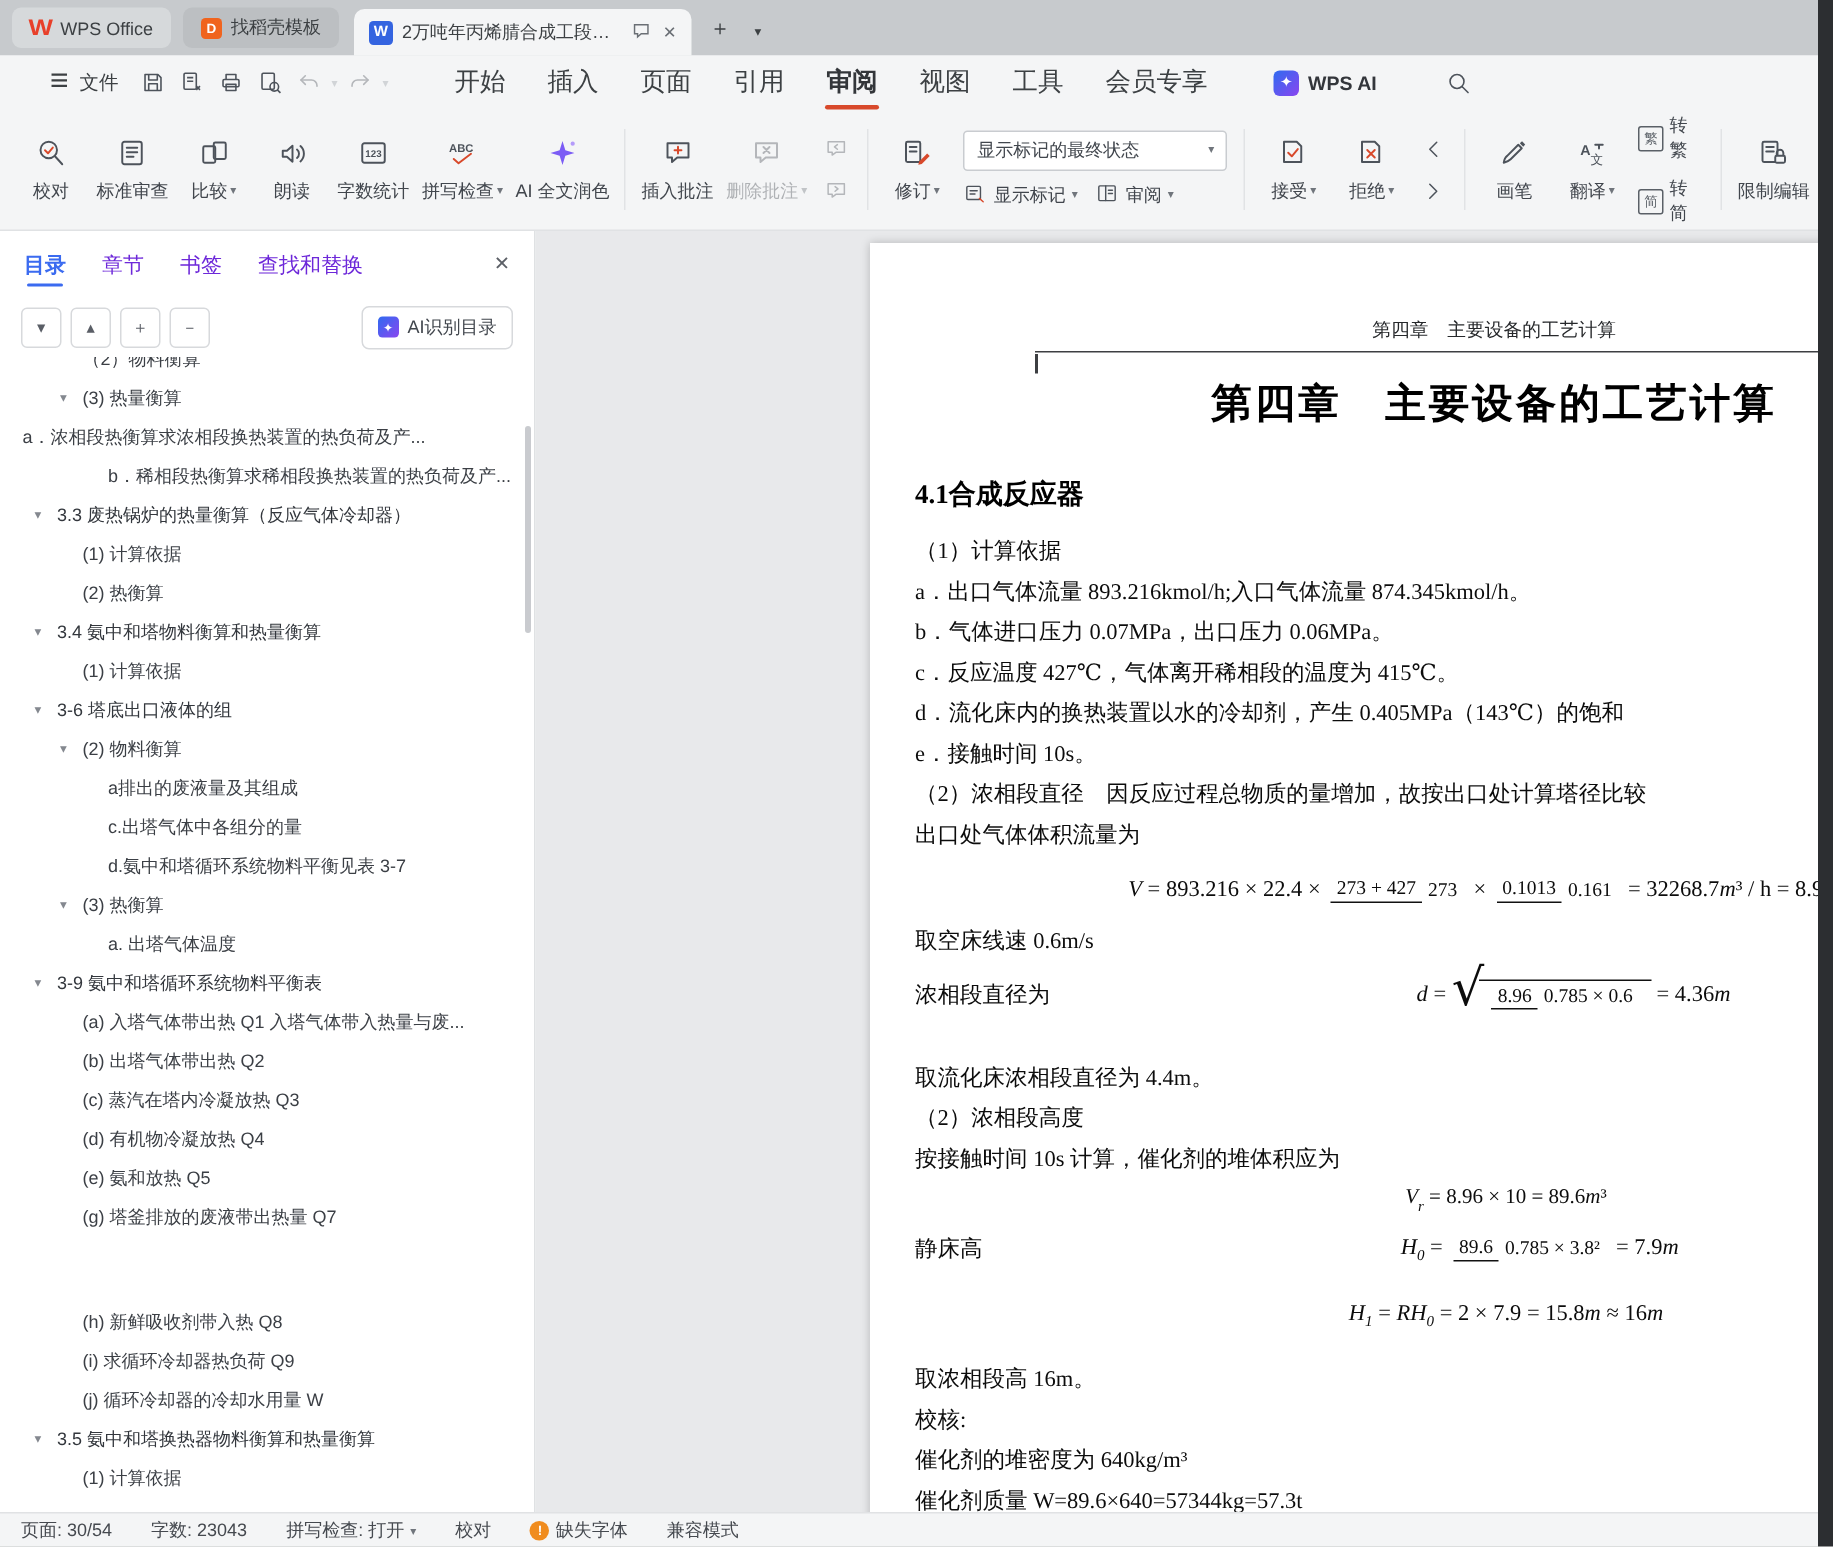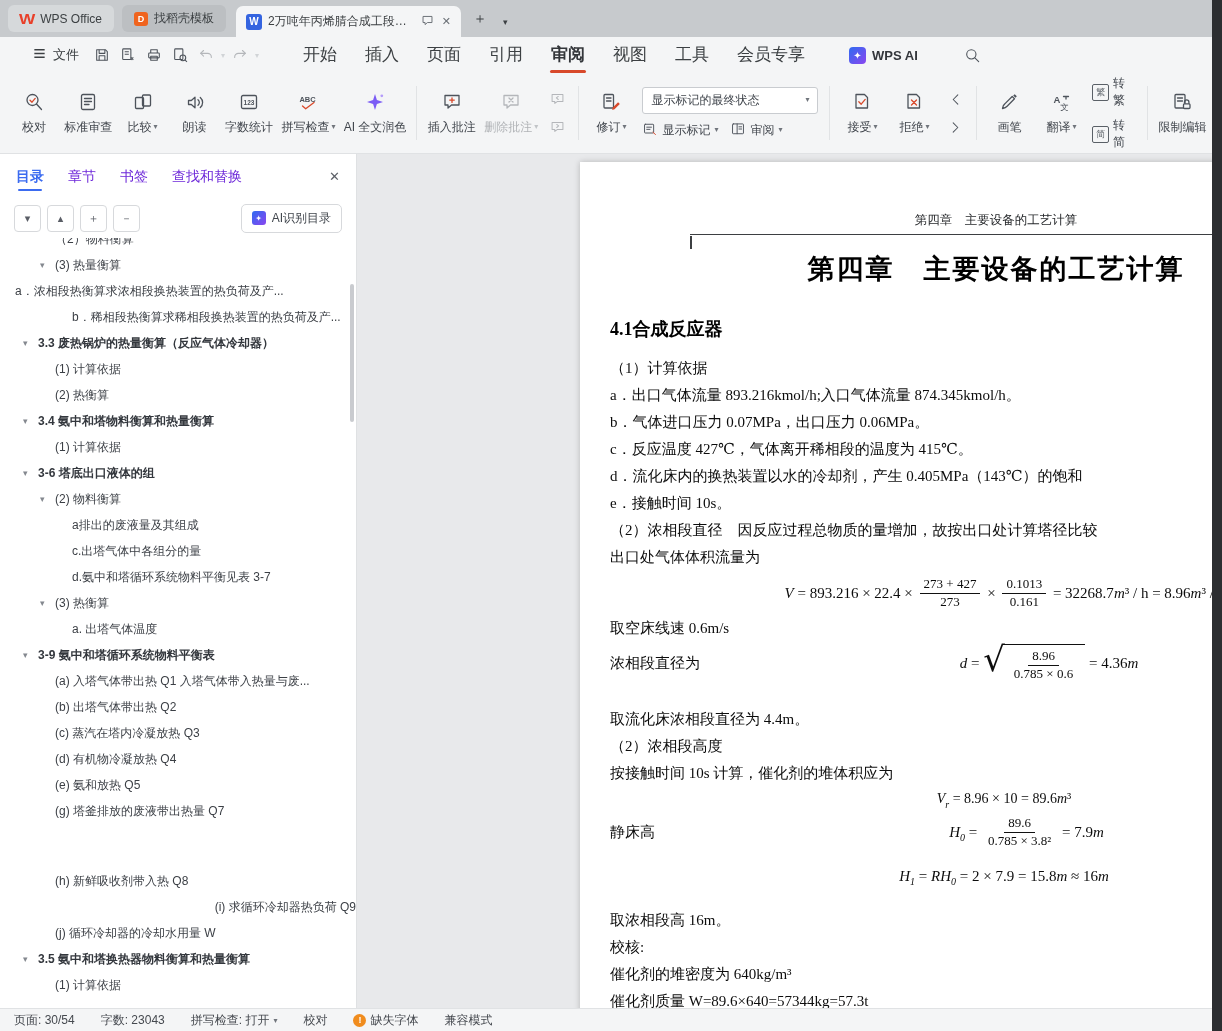--- a/index.html
+++ b/index.html
@@ -64,42 +64,42 @@
   .sb-tab.active::after{content:'';position:absolute;left:2px;right:2px;bottom:7px;height:2px;background:#3b6bf0;border-radius:1px}
   .sb-close{margin-left:auto;color:#5c6067;font-size:13px;cursor:pointer}
   .sb-toolbar{height:40px;flex:0 0 40px;display:flex;align-items:center;gap:6px;padding:0 14px}
   .sb-btn{width:25px;height:25px;border:1px solid #d7d9dc;border-radius:4px;display:flex;align-items:center;justify-content:center;color:#5a5e66;background:#fff;font-size:11px;cursor:pointer}
   .ai-toc-btn{margin-left:auto;height:27px;border:1px solid #d7d9dc;border-radius:5px;display:flex;align-items:center;gap:6px;padding:0 10px;font-size:12px;color:#41464d;background:#fff;cursor:pointer}
   .ai-mini{width:14px;height:14px;border-radius:3px;background:linear-gradient(135deg,#2f6bf0,#8a46f0);display:flex;align-items:center;justify-content:center;color:#fff;font-size:8px}
   .toc{flex:1;overflow:hidden;padding-top:4px}
   .toc-row{height:26px;display:flex;align-items:center;white-space:nowrap;overflow:hidden;cursor:pointer}
   .toc-arrow{width:15px;flex:0 0 15px;font-size:9px;color:#84888f}
   .toc-text{font-size:12px;color:#3b3f45}
-  .toc-text.lv0{font-weight:700;color:#33373d}
+  .toc-text.lv0{font-weight:400;color:#33373d}
   .toc-scrollbar{position:absolute;right:2px;top:130px;width:4px;height:138px;border-radius:2px;background:#c9cbcf}
 
   
   .doc-area{flex:1;background:#e8e9eb;position:relative;overflow:hidden}
   .page{position:absolute;left:223px;top:8px;width:832px;height:1300px;background:#fff;box-shadow:0 0 6px rgba(0,0,0,.22)}
   .page-header{padding-top:50px;text-align:center;font-family:"Liberation Serif","DejaVu Serif",serif;font-size:12.5px;color:#26282b}
   .header-rule{margin:5px 0 0 110px;border-bottom:1.6px solid #3d3f42;position:relative;height:0}
   .header-rule::after{content:'';position:absolute;left:0;top:1.5px;width:1.5px;height:13px;background:#3d3f42}
   .doc-title{margin-top:16px;text-align:center;font-family:"Liberation Serif","DejaVu Serif",serif;font-size:27px;font-weight:700;color:#000;letter-spacing:2px;white-space:nowrap}
   .page-body{padding:0 14px 0 30px}
   .doc-h2{margin-top:30px;font-family:"Liberation Serif","DejaVu Serif",serif;font-size:18px;font-weight:700;color:#000;white-space:nowrap}
   .doc-p{font-family:"Liberation Serif","DejaVu Serif",serif;font-size:15px;color:#0c0c0c;line-height:27px;white-space:nowrap}
   .fline{display:flex;justify-content:center;align-items:center;font-family:"Liberation Serif","DejaVu Serif",serif;font-size:15px;color:#0c0c0c;margin:5px 0;min-height:34px}
   .fline.compact{min-height:22px;font-size:14px;margin:1px 0}
   .lfline{display:flex;align-items:center}
   .lf-label{font-family:"Liberation Serif","DejaVu Serif",serif;font-size:15px;color:#0c0c0c;white-space:nowrap}
   .lf-formula{flex:1;display:flex;justify-content:center;align-items:center;font-family:"Liberation Serif","DejaVu Serif",serif;font-size:15px;color:#0c0c0c;min-height:42px}
   .fvar{font-style:italic;white-space:pre}
   .ftxt{white-space:pre}
   .fsub{font-size:10px;font-style:italic;transform:translateY(5px)}
-  .frac{display:inline-flex;flex-direction:column;align-items:center;font-size:13px;line-height:1.25;margin:0 3px}
+  .frac{display:inline-flex;align-items:center;font-size:13px;line-height:1.25;margin:0 3px}
   .frac .fn{border-bottom:1px solid #111;padding:0 4px}
   .frac .fd{padding:0 4px}
   .sqrt{display:flex;align-items:center}
   .rsign{font-size:34px;line-height:.8;margin-right:-3px;transform:translateY(-3px);font-family:"DejaVu Sans",sans-serif}
   .rbody{border-top:1.4px solid #111;padding:2px 5px 0}
 
   
   .statusbar{height:22px;flex:0 0 22px;border-top:1px solid #e0e2e4;background:#f4f5f6;display:flex;align-items:center;padding:0 14px;font-size:12px;color:#45494f;gap:26px}
   .sb-item{display:flex;align-items:center;gap:4px;white-space:nowrap;cursor:pointer}
   .warn-ic{width:13px;height:13px;border-radius:50%;background:#f08c1e;color:#fff;font-size:9px;display:flex;align-items:center;justify-content:center;font-weight:700}
@@ -538,21 +538,21 @@
             <span class="toc-text">(e) 氨和放热 Q5</span>
           </div>
           <div class="toc-row" style="padding-left: 40px;">
             <span class="toc-arrow"></span>
             <span class="toc-text">(g) 塔釜排放的废液带出热量 Q7</span>
           </div>
           <div class="toc-row" style="padding-left: 40px; margin-top: 44px;">
             <span class="toc-arrow"></span>
             <span class="toc-text">(h) 新鲜吸收剂带入热 Q8</span>
           </div>
-          <div class="toc-row" style=" justify-content: flex-end;">
+          <div class="toc-row" style="padding-left: 40px;">
             <span class="toc-arrow"></span>
             <span class="toc-text">(i) 求循环冷却器热负荷 Q9</span>
           </div>
           <div class="toc-row" style="padding-left: 40px;">
             <span class="toc-arrow"></span>
             <span class="toc-text">(j) 循环冷却器的冷却水用量 W</span>
           </div>
           <div class="toc-row" style="padding-left: 23px;">
             <span class="toc-arrow">▾</span>
             <span class="toc-text lv0">3.5 氨中和塔换热器物料衡算和热量衡算</span>

